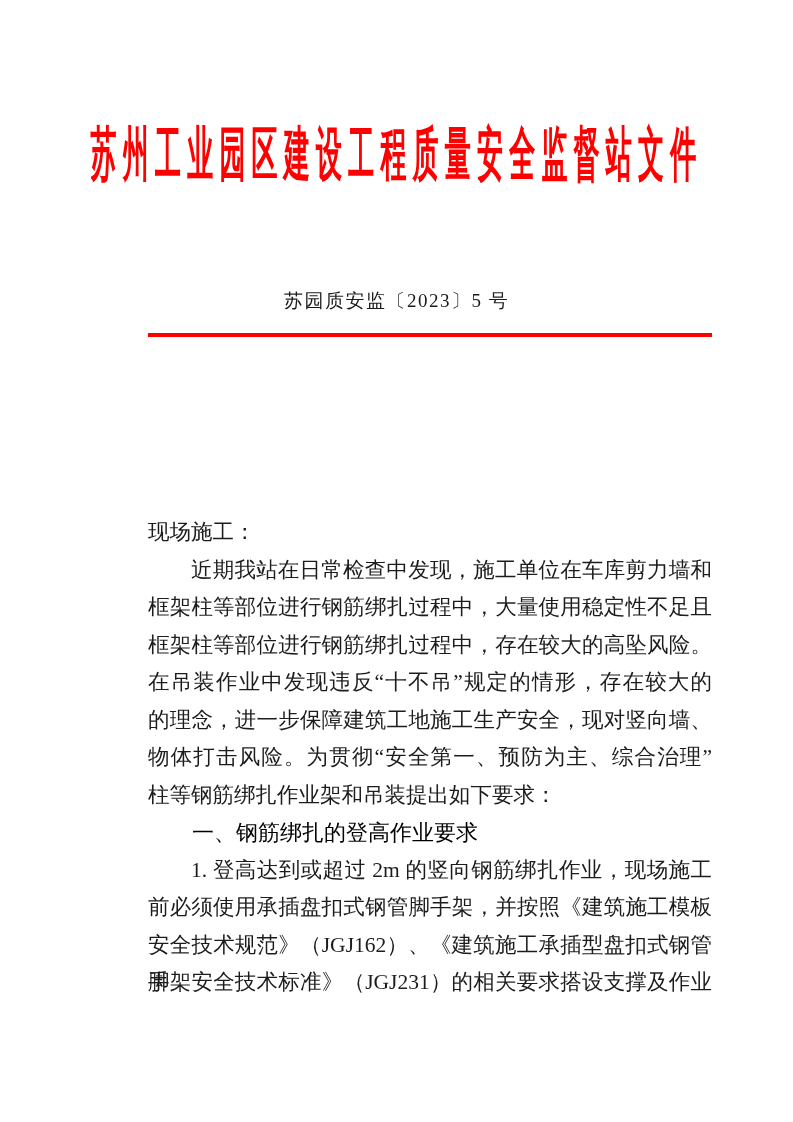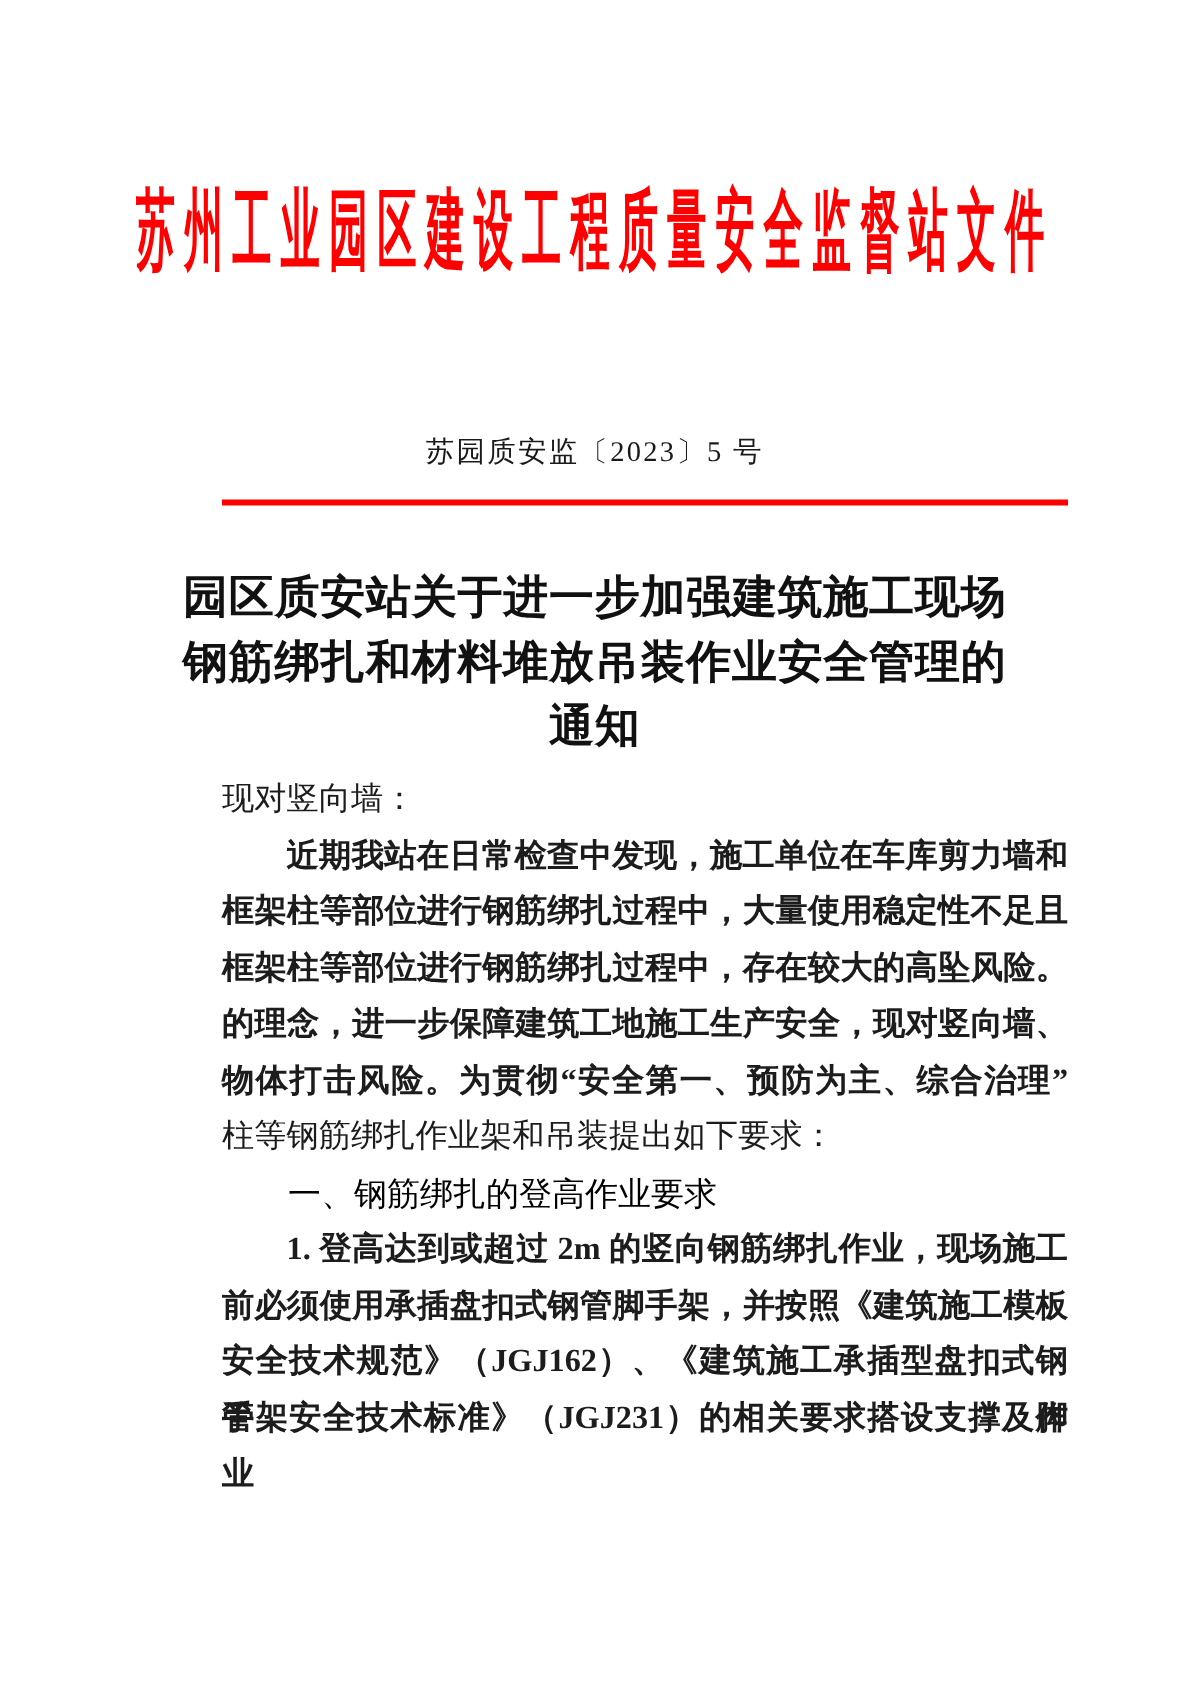--- a/index.html
+++ b/index.html
@@ -78,21 +78,20 @@
     color: #1c1c1c;
   }
   .line {
     height: 37.5px;
     line-height: 37.5px;
   }
   .line.full {
     text-align: justify;
     text-align-last: justify;
     text-justify: inter-character;
-    font-weight: bold;
   }
   .line.indent { text-indent: 2em; }
   .line.heading {
     font-family: "Liberation Sans", "DejaVu Sans", sans-serif;
     font-weight: normal;
     font-size: 22px;
     color: #000000;
   }
 </style>
 </head>
@@ -101,31 +100,27 @@
 <div class="page">
 
   <div class="org-title">
     <span class="stretch">苏州工业园区建设工程质量安全监督站文件</span>
   </div>
 
   <div class="doc-number">苏园质安监〔2023〕5 号</div>
 
   <div class="red-line"></div>
 
-  <div class="doc-title">
-    <div>园区质安站关于进一步加强建筑施工现场</div>
-    <div>钢筋绑扎和材料堆放吊装作业安全管理的</div>
-    <div>通知</div>
-  </div>
 
   <div class="body-text">
-    <div class="line">现对竖向墙：</div>
+    <div class="line">现场施工：</div>
     <div class="line indent full">近期我站在日常检查中发现，施工单位在车库剪力墙和</div>
     <div class="line full">框架柱等部位进行钢筋绑扎过程中，大量使用稳定性不足且</div>
     <div class="line full">框架柱等部位进行钢筋绑扎过程中，存在较大的高坠风险。</div>
+    <div class="line full">在吊装作业中发现违反“十不吊”规定的情形，存在较大的</div>
     <div class="line full">的理念，进一步保障建筑工地施工生产安全，现对竖向墙、</div>
     <div class="line full">物体打击风险。为贯彻“安全第一、预防为主、综合治理”</div>
     <div class="line">柱等钢筋绑扎作业架和吊装提出如下要求：</div>
     <div class="line indent heading">一、钢筋绑扎的登高作业要求</div>
     <div class="line indent full">1. 登高达到或超过 2m 的竖向钢筋绑扎作业，现场施工</div>
     <div class="line full">前必须使用承插盘扣式钢管脚手架，并按照《建筑施工模板</div>
     <div class="line full">安全技术规范》（JGJ162）、《建筑施工承插型盘扣式钢管脚</div>
     <div class="line full">手架安全技术标准》（JGJ231）的相关要求搭设支撑及作业</div>
   </div>
 

